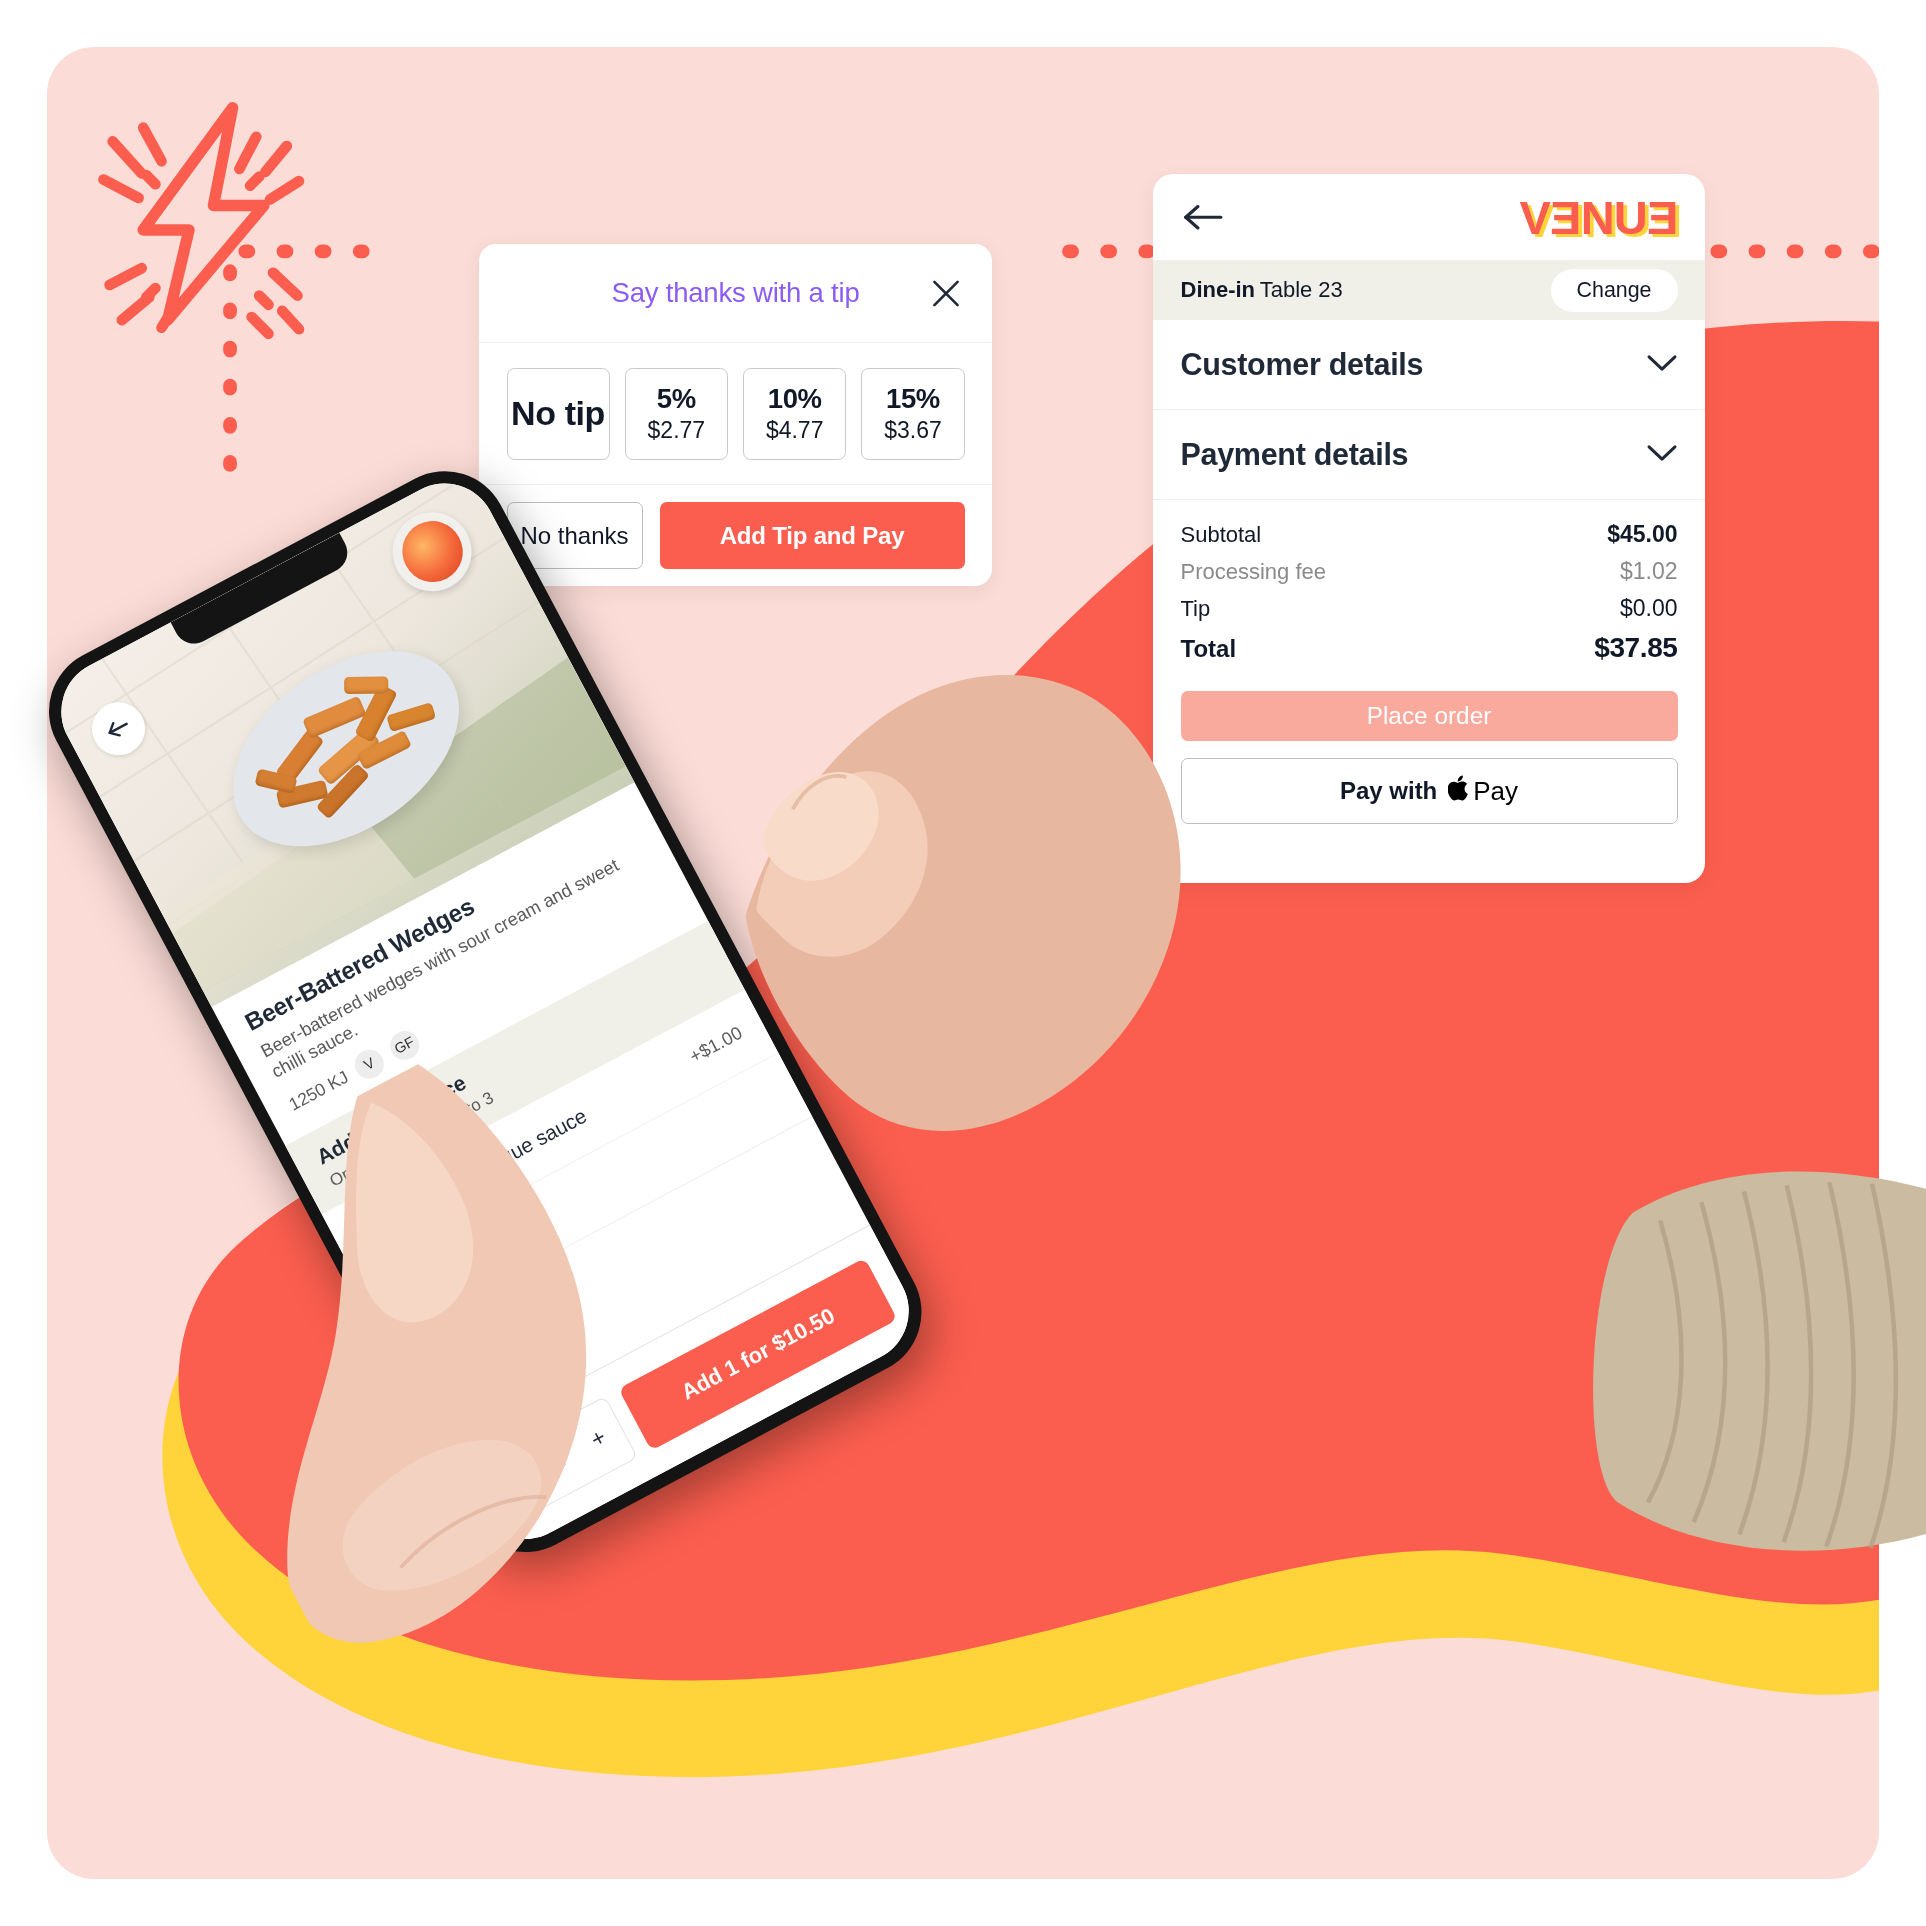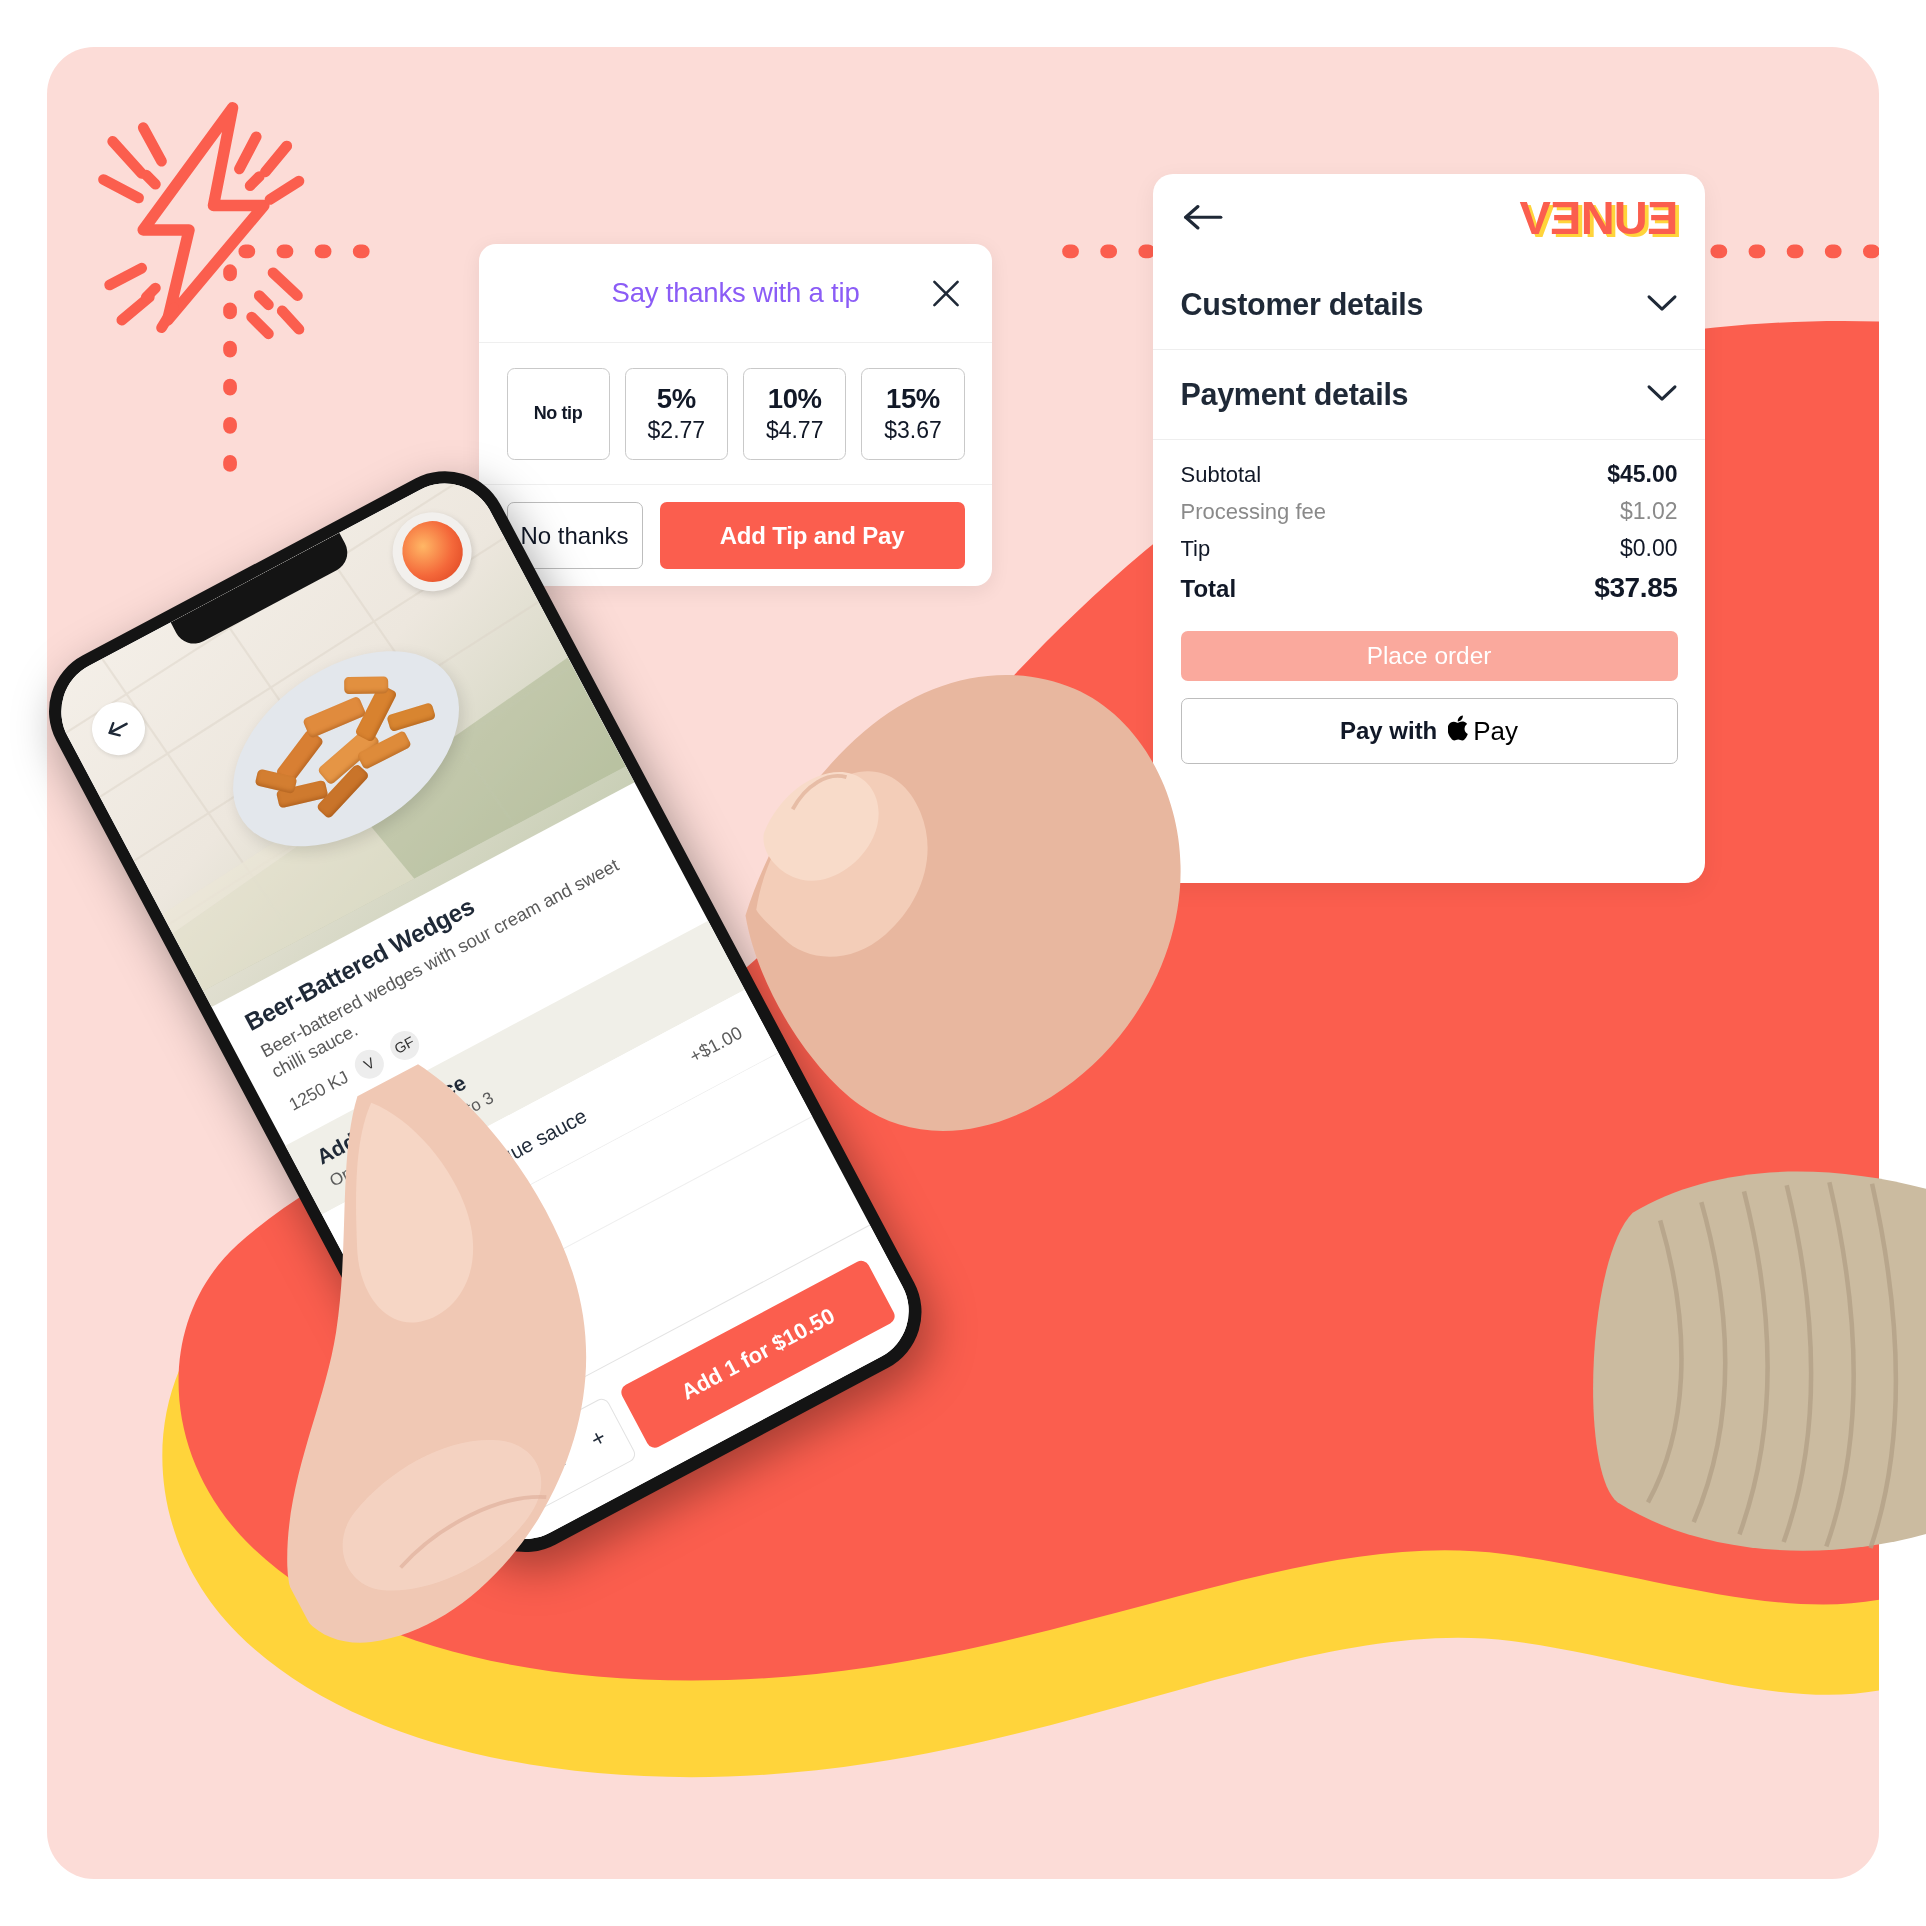--- a/index.html
+++ b/index.html
@@ -43,21 +43,21 @@
     flex:1; display:flex; align-items:center; gap:15.3px; padding:0 27.5px;
     border-bottom:1.5px solid #EFEFEF;
   }
   .tip-opt{
     flex:1; height:92px; border:1.5px solid #C9C9C9; border-radius:7.6px;
     background:#fff; display:flex; flex-direction:column; align-items:center;
     justify-content:center; cursor:pointer; gap:1.5px;
   }
   .tip-opt .pct{ font-size:27.5px; font-weight:bold; color:#111827; letter-spacing:-0.4px; }
   .tip-opt .amt{ font-size:23px; color:#111827; font-weight:400; }
-  .tip-opt.solo .pct{ font-size:18px; }
+  .tip-opt.solo .pct{ font-size:34px; }
   .tip-actions{
     height:101px; display:flex; align-items:center; gap:17px; padding:0 27.5px;
   }
   .btn-nothanks{
     width:136px; height:67px; border:1.5px solid #BDBDBD; border-radius:6.9px;
     background:#fff; font-size:24px; font-weight:400; color:#111827; cursor:pointer;
     font-family:"Liberation Sans", sans-serif;
   }
   .btn-addtip{
     flex:1; height:67px; border:none; border-radius:6.9px; background:#FB5E4E;
@@ -303,20 +303,26 @@
           <line x1="52" y1="20" x2="6" y2="20"></line>
           <polyline points="22,6 6,20 22,34"></polyline>
         </svg>
       </div>
       <div class="venue-logo">
         <span class="shadow" aria-hidden="true">VƎNUƎ</span>
         <span class="front">VƎNUƎ</span>
       </div>
     </div>
 
+    <div class="dine-bar">
+      <div class="dine-left">
+        <b>Dine-in</b><span>Table 23</span>
+      </div>
+      <button class="change-btn">Change</button>
+    </div>
 
     <div class="accordion">
       <div class="label">Customer details</div>
       <span>
         <svg width="32" height="20" viewBox="0 0 42 26" fill="none" stroke="#1F2937" stroke-width="4" stroke-linecap="round" stroke-linejoin="round">
           <polyline points="4,5 21,21 38,5"></polyline>
         </svg>
       </span>
     </div>
 

